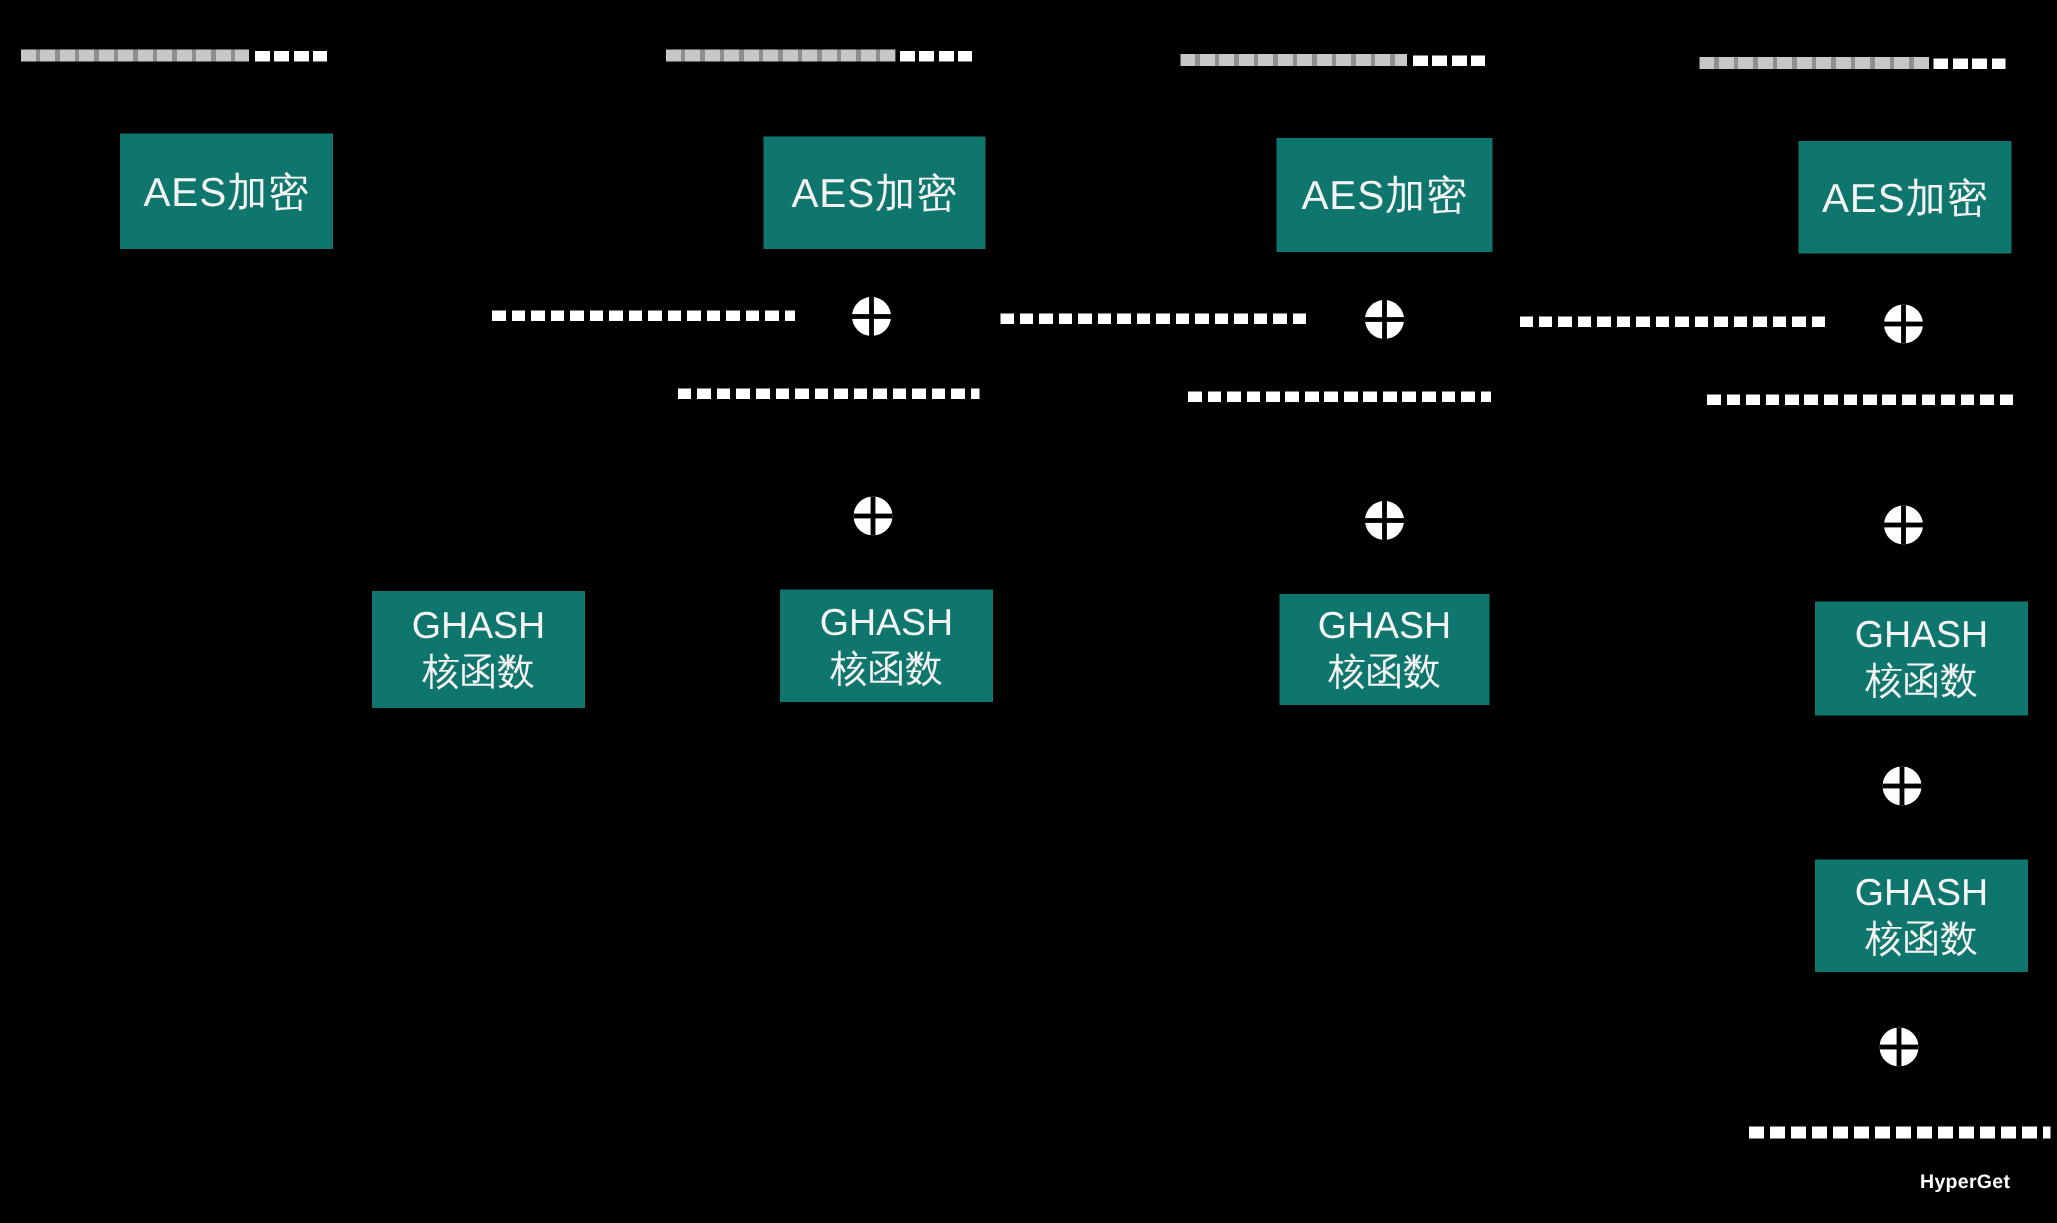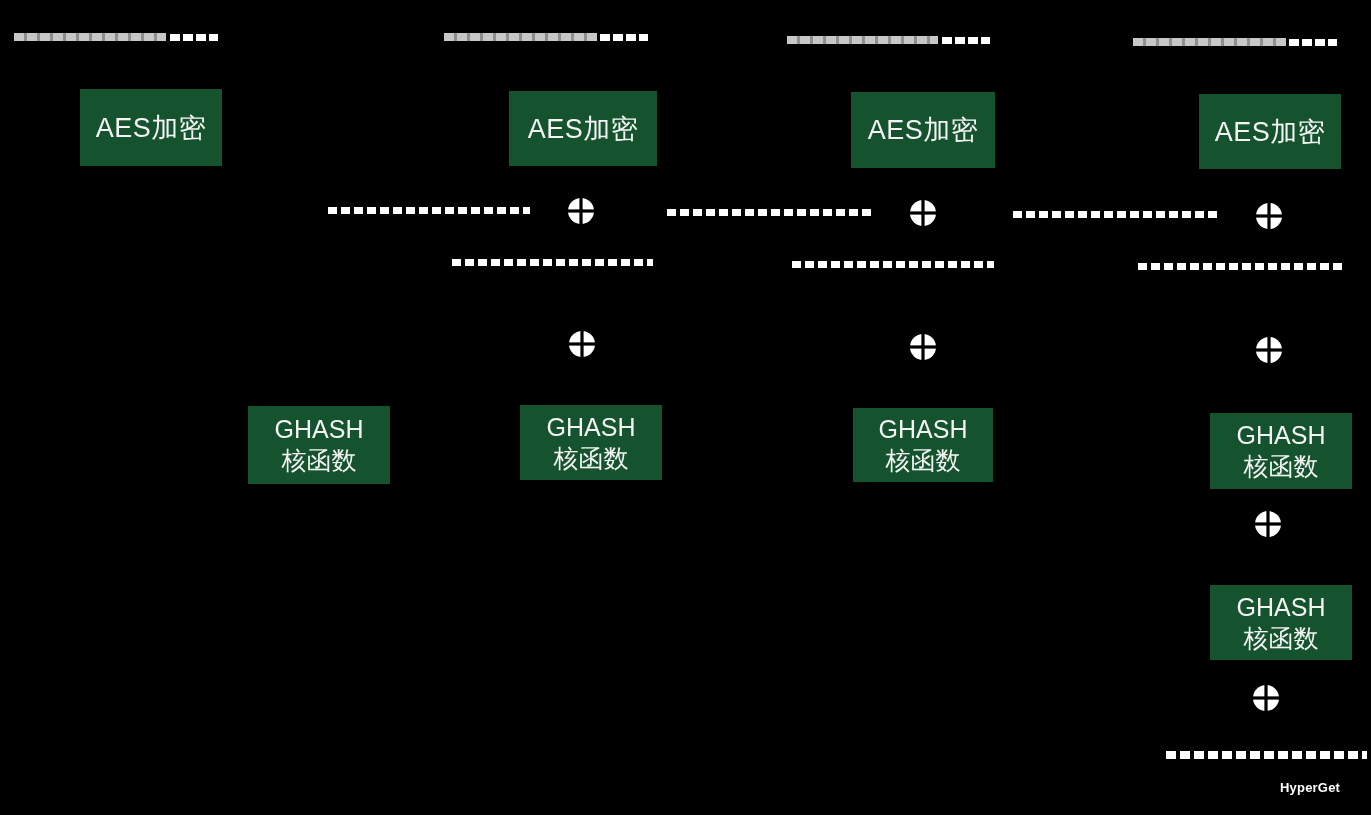--- a/index.html
+++ b/index.html
@@ -6,29 +6,29 @@
   .stage {
     position: relative;
     width: 1371px;
     height: 815px;
     background: #000;
     overflow: hidden;
     font-family: "Liberation Sans", sans-serif;
   }
   .box {
     position: absolute;
-    background: #14532d;
+    background: #0f766e;
     color: #f4f4f4;
     display: flex;
     align-items: center;
     justify-content: center;
     text-align: center;
   }
   .aes-box { font-size: 27px; letter-spacing: 0.5px; }
-  .ghash-box { flex-direction: column; font-size: 25px; line-height: 31px; margin-top: 12px; }
+  .ghash-box { flex-direction: column; font-size: 25px; line-height: 31px; }
   .dash-counter-gray {
     position: absolute;
     height: 8px;
     background: repeating-linear-gradient(90deg, #c7c7c7 0px, #c7c7c7 10px, #8f8f8f 10px, #8f8f8f 13px);
   }
   .dash-counter-white {
     position: absolute;
     height: 7px;
     background: repeating-linear-gradient(90deg, #ffffff 0px, #ffffff 10px, transparent 10px, transparent 13px);
   }

